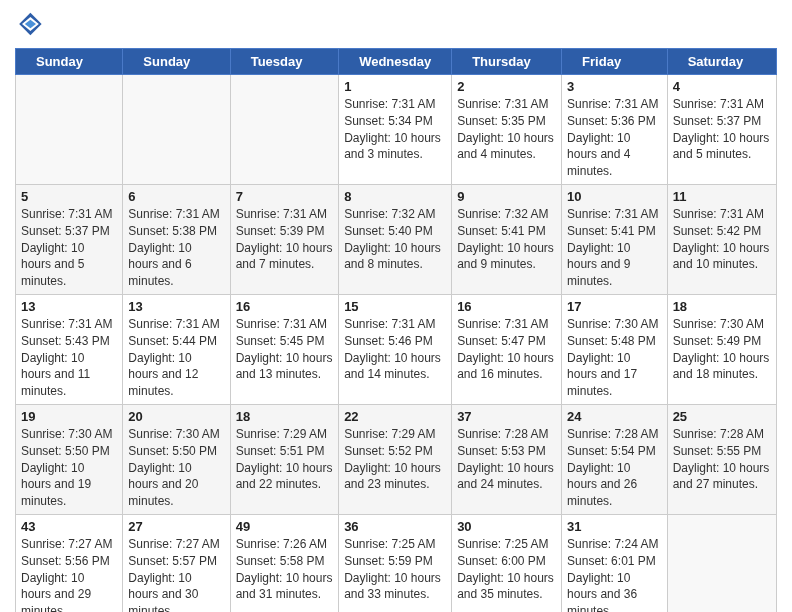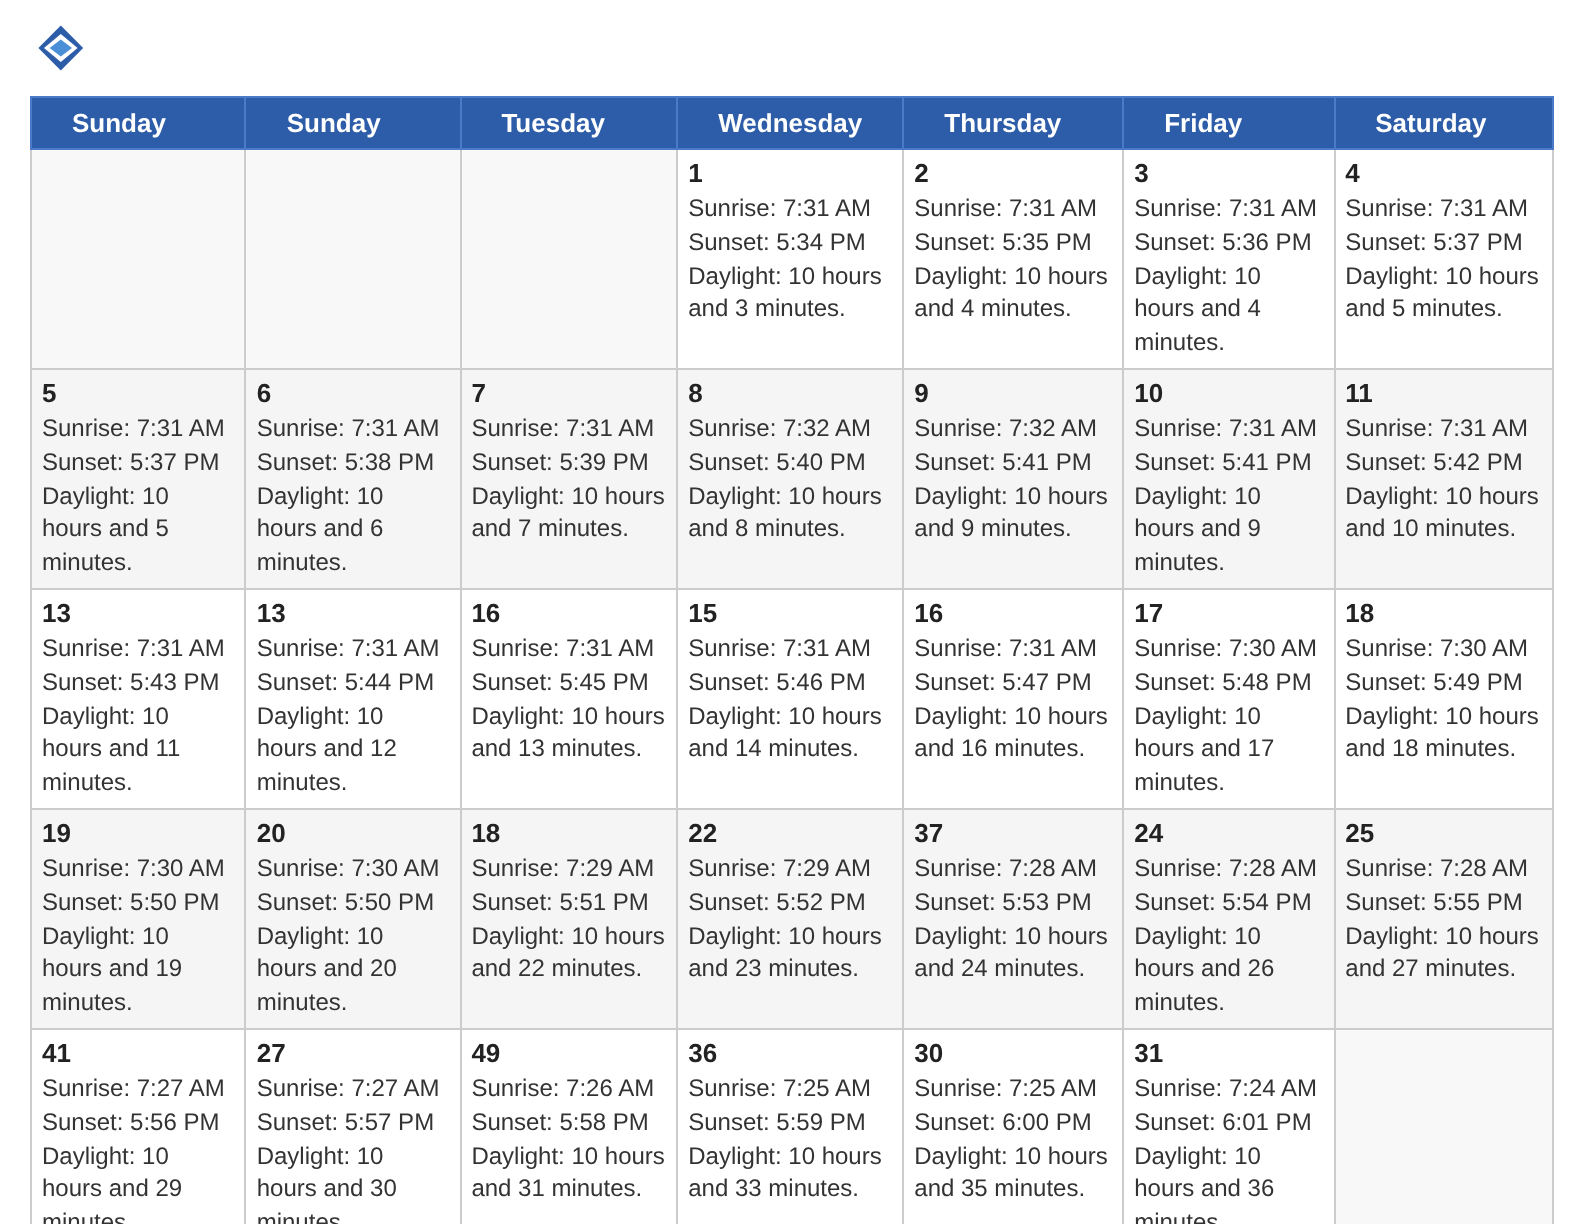--- a/index.html
+++ b/index.html
@@ -282,21 +282,21 @@
           </td>
           <td>
             <div class="day-num">25</div>
             <div class="day-detail" style="white-space: pre-line;">Sunrise: 7:28 AM
 Sunset: 5:55 PM
 Daylight: 10 hours and 27 minutes.</div>
           </td>
         </tr>
         <tr>
           <td>
-            <div class="day-num">41</div>
+            <div class="day-num">43</div>
             <div class="day-detail" style="white-space: pre-line;">Sunrise: 7:27 AM
 Sunset: 5:56 PM
 Daylight: 10 hours and 29 minutes.</div>
           </td>
           <td>
             <div class="day-num">27</div>
             <div class="day-detail" style="white-space: pre-line;">Sunrise: 7:27 AM
 Sunset: 5:57 PM
 Daylight: 10 hours and 30 minutes.</div>
           </td>

